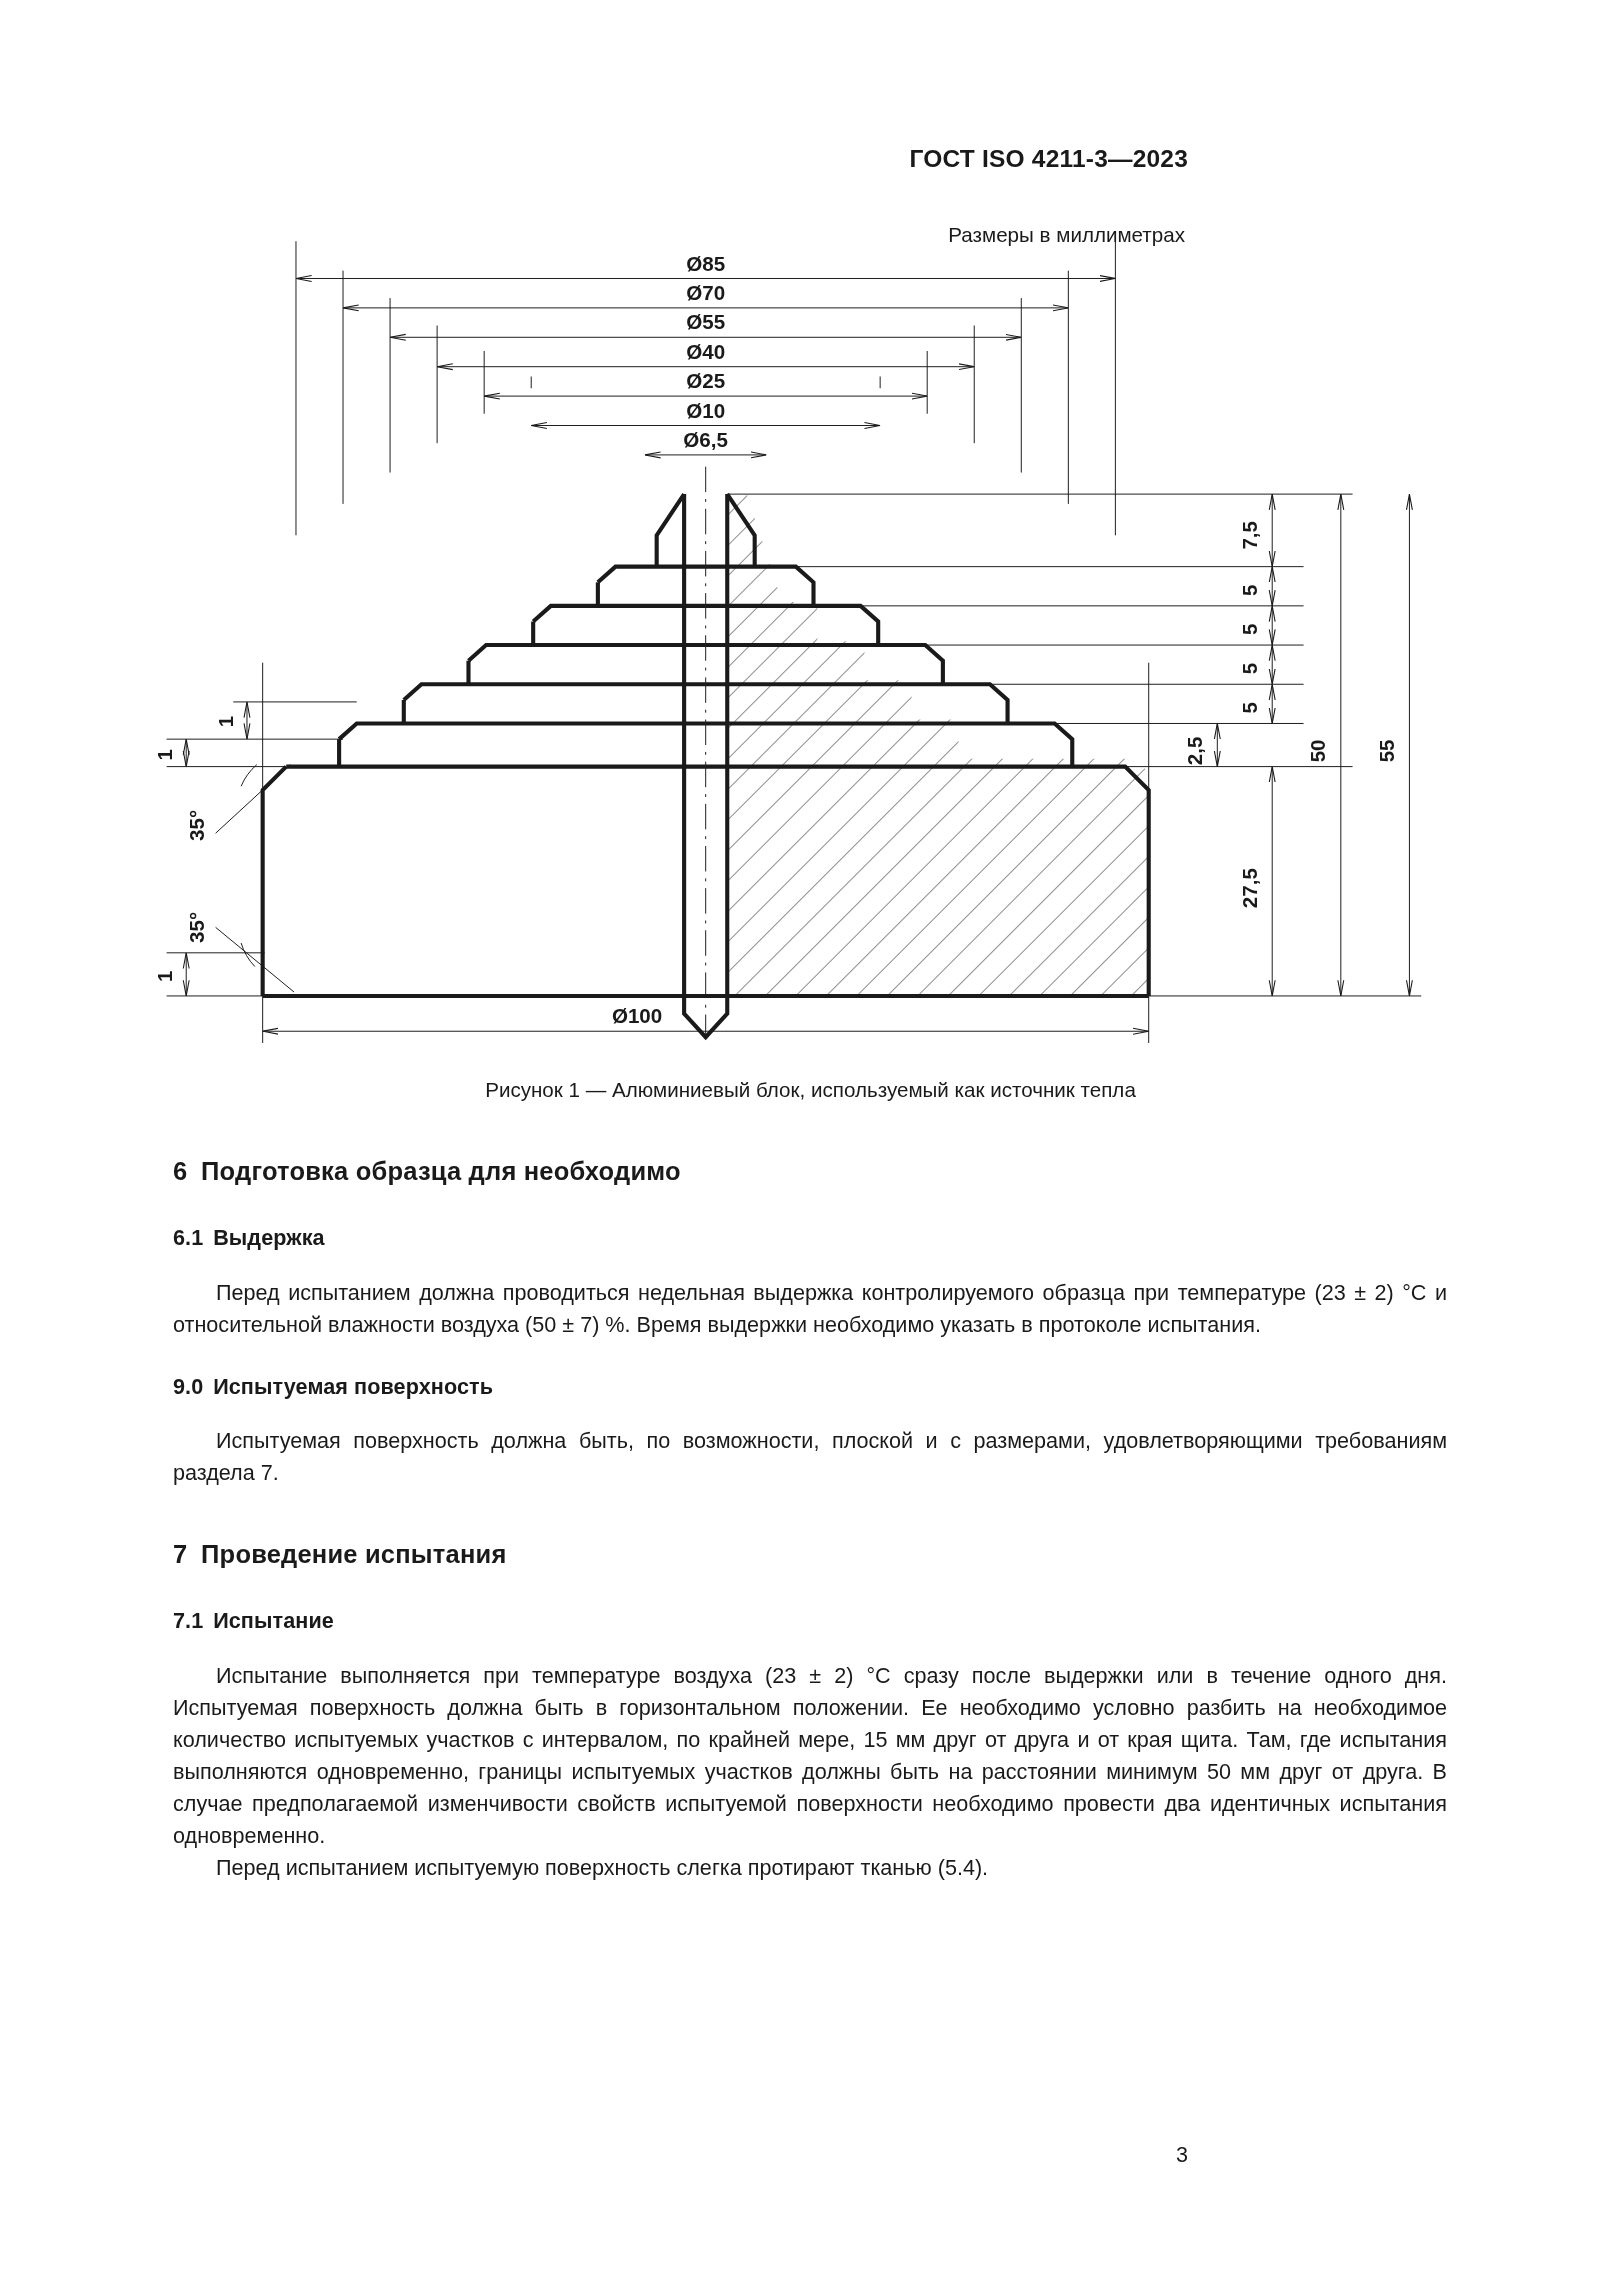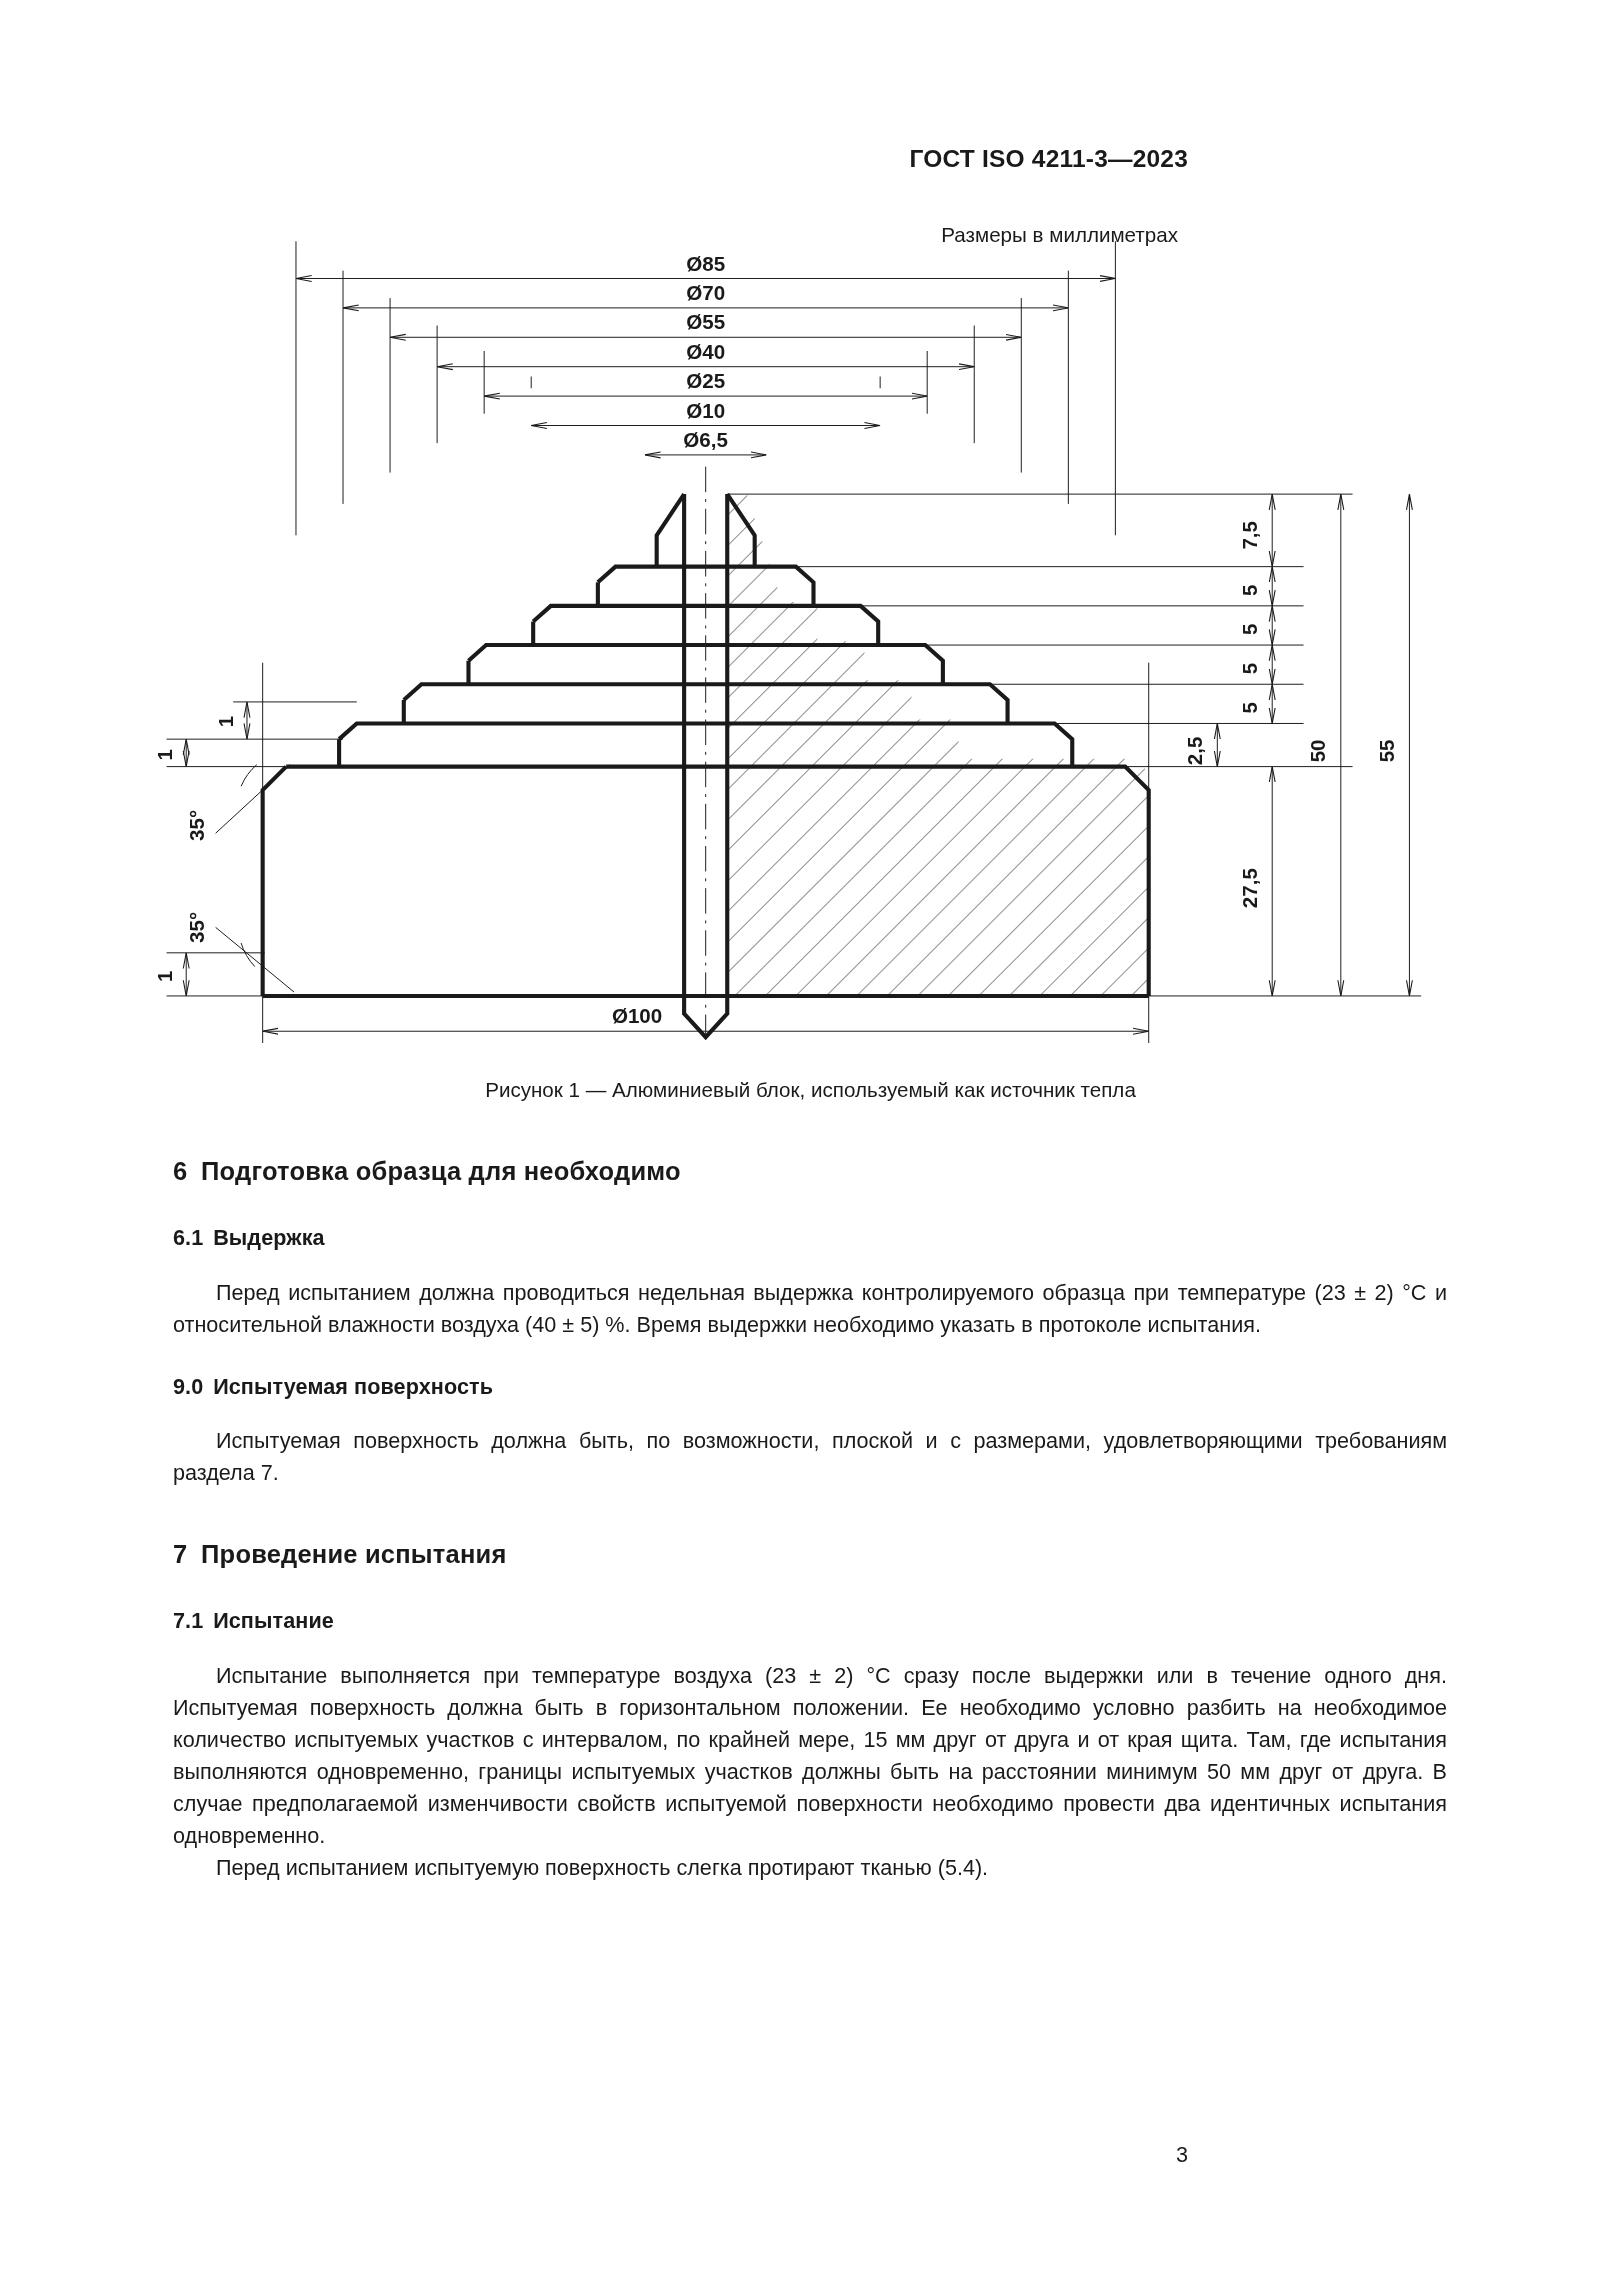--- a/index.html
+++ b/index.html
@@ -22,21 +22,21 @@
   .doc-header{
     position:absolute;
     top:145px; right:145px;
     font-size:24.5px;
     font-weight:bold;
     letter-spacing:0.2px;
     white-space:nowrap;
   }
   .units-note{
     position:absolute;
-    top:223px; right:155px;
+    top:223px; right:148px;
     font-size:20.6px;
     white-space:nowrap;
   }
 
   
   .figure-wrap{
     position:absolute;
     top:241px; left:147px;
     width:1333px; height:814px;
   }
@@ -278,21 +278,21 @@
 
     <h2 class="sec">
       <span class="num">6</span><span>Подготовка образца для необходимо</span>
     </h2>
     <div class="sp-after-sec"></div>
 
     <h3 class="subsec">
       <span class="num">6.1</span><span>Выдержка</span>
     </h3>
     <div class="sp-after-sub"></div>
-    <p class="body">Перед испытанием должна проводиться недельная выдержка контролируемого образца при температуре (23 ± 2) °C и относительной влажности воздуха (40 ± 5) %. Время выдержки необходимо указать в протоколе испытания.</p>
+    <p class="body">Перед испытанием должна проводиться недельная выдержка контролируемого образца при температуре (23 ± 2) °C и относительной влажности воздуха (50 ± 7) %. Время выдержки необходимо указать в протоколе испытания.</p>
 
     <div class="sp-before-sub"></div>
     <h3 class="subsec">
       <span class="num">9.0</span><span>Испытуемая поверхность</span>
     </h3>
     <div class="sp-after-sub"></div>
     <p class="body">Испытуемая поверхность должна быть, по возможности, плоской и с размерами, удовлетворяющими требованиям раздела 7.</p>
 
     <div class="sp-sec-top"></div>
     <h2 class="sec">

